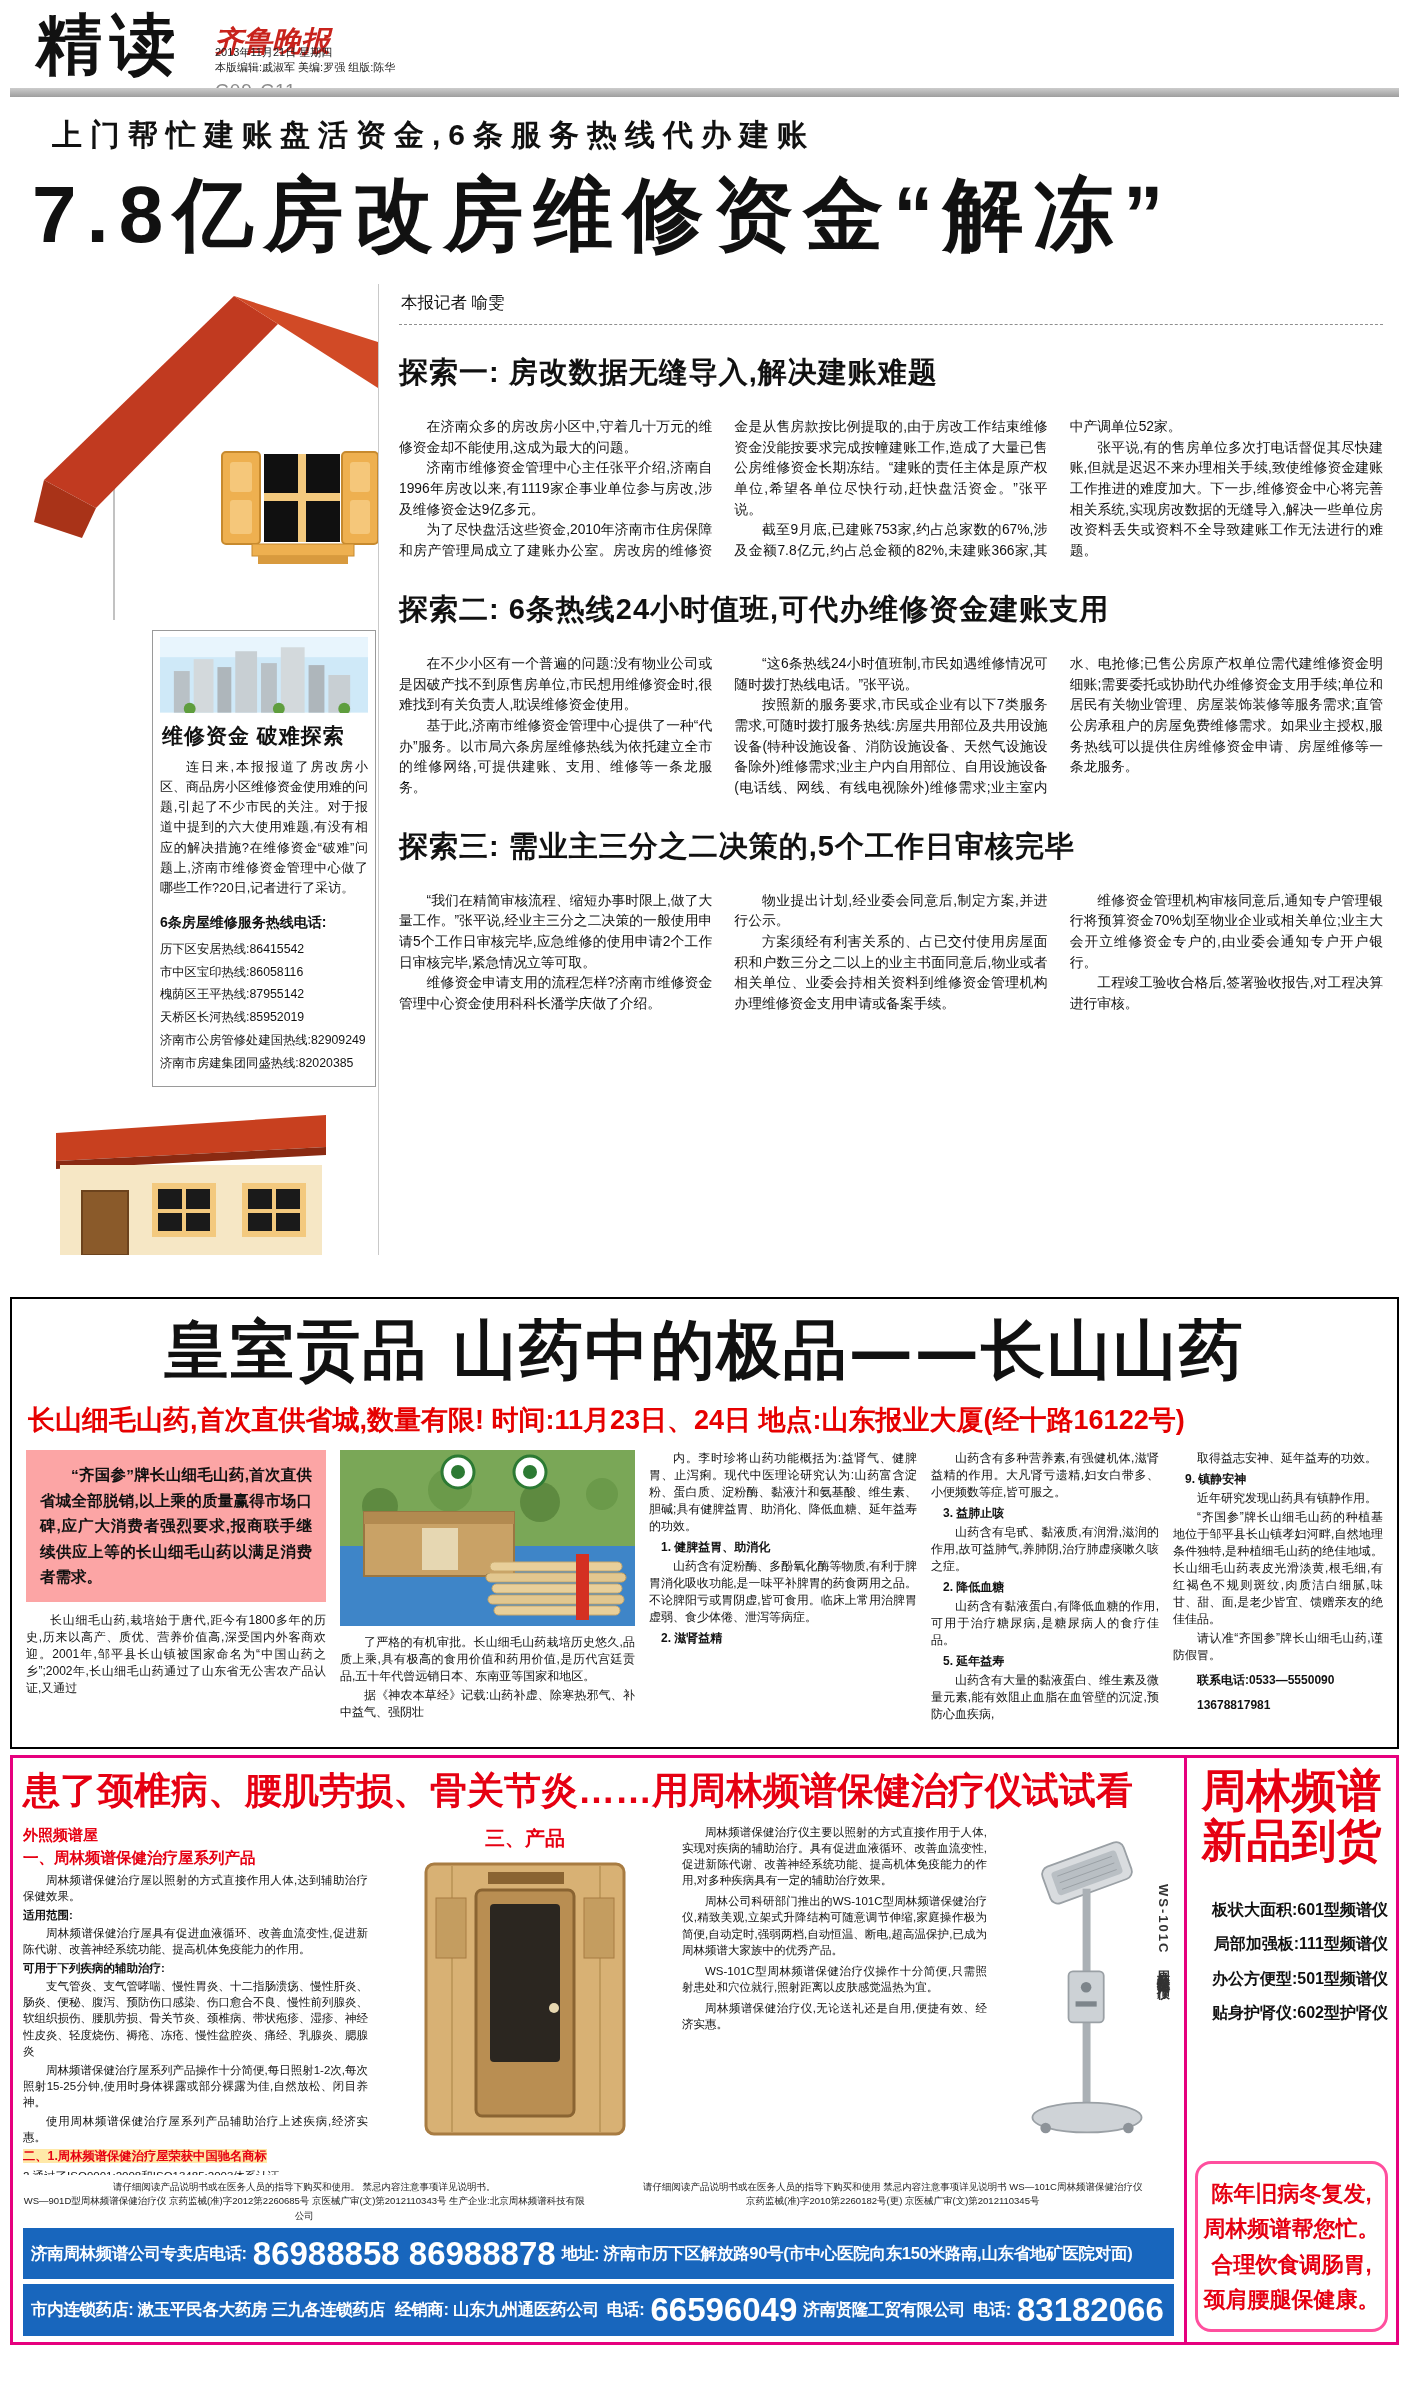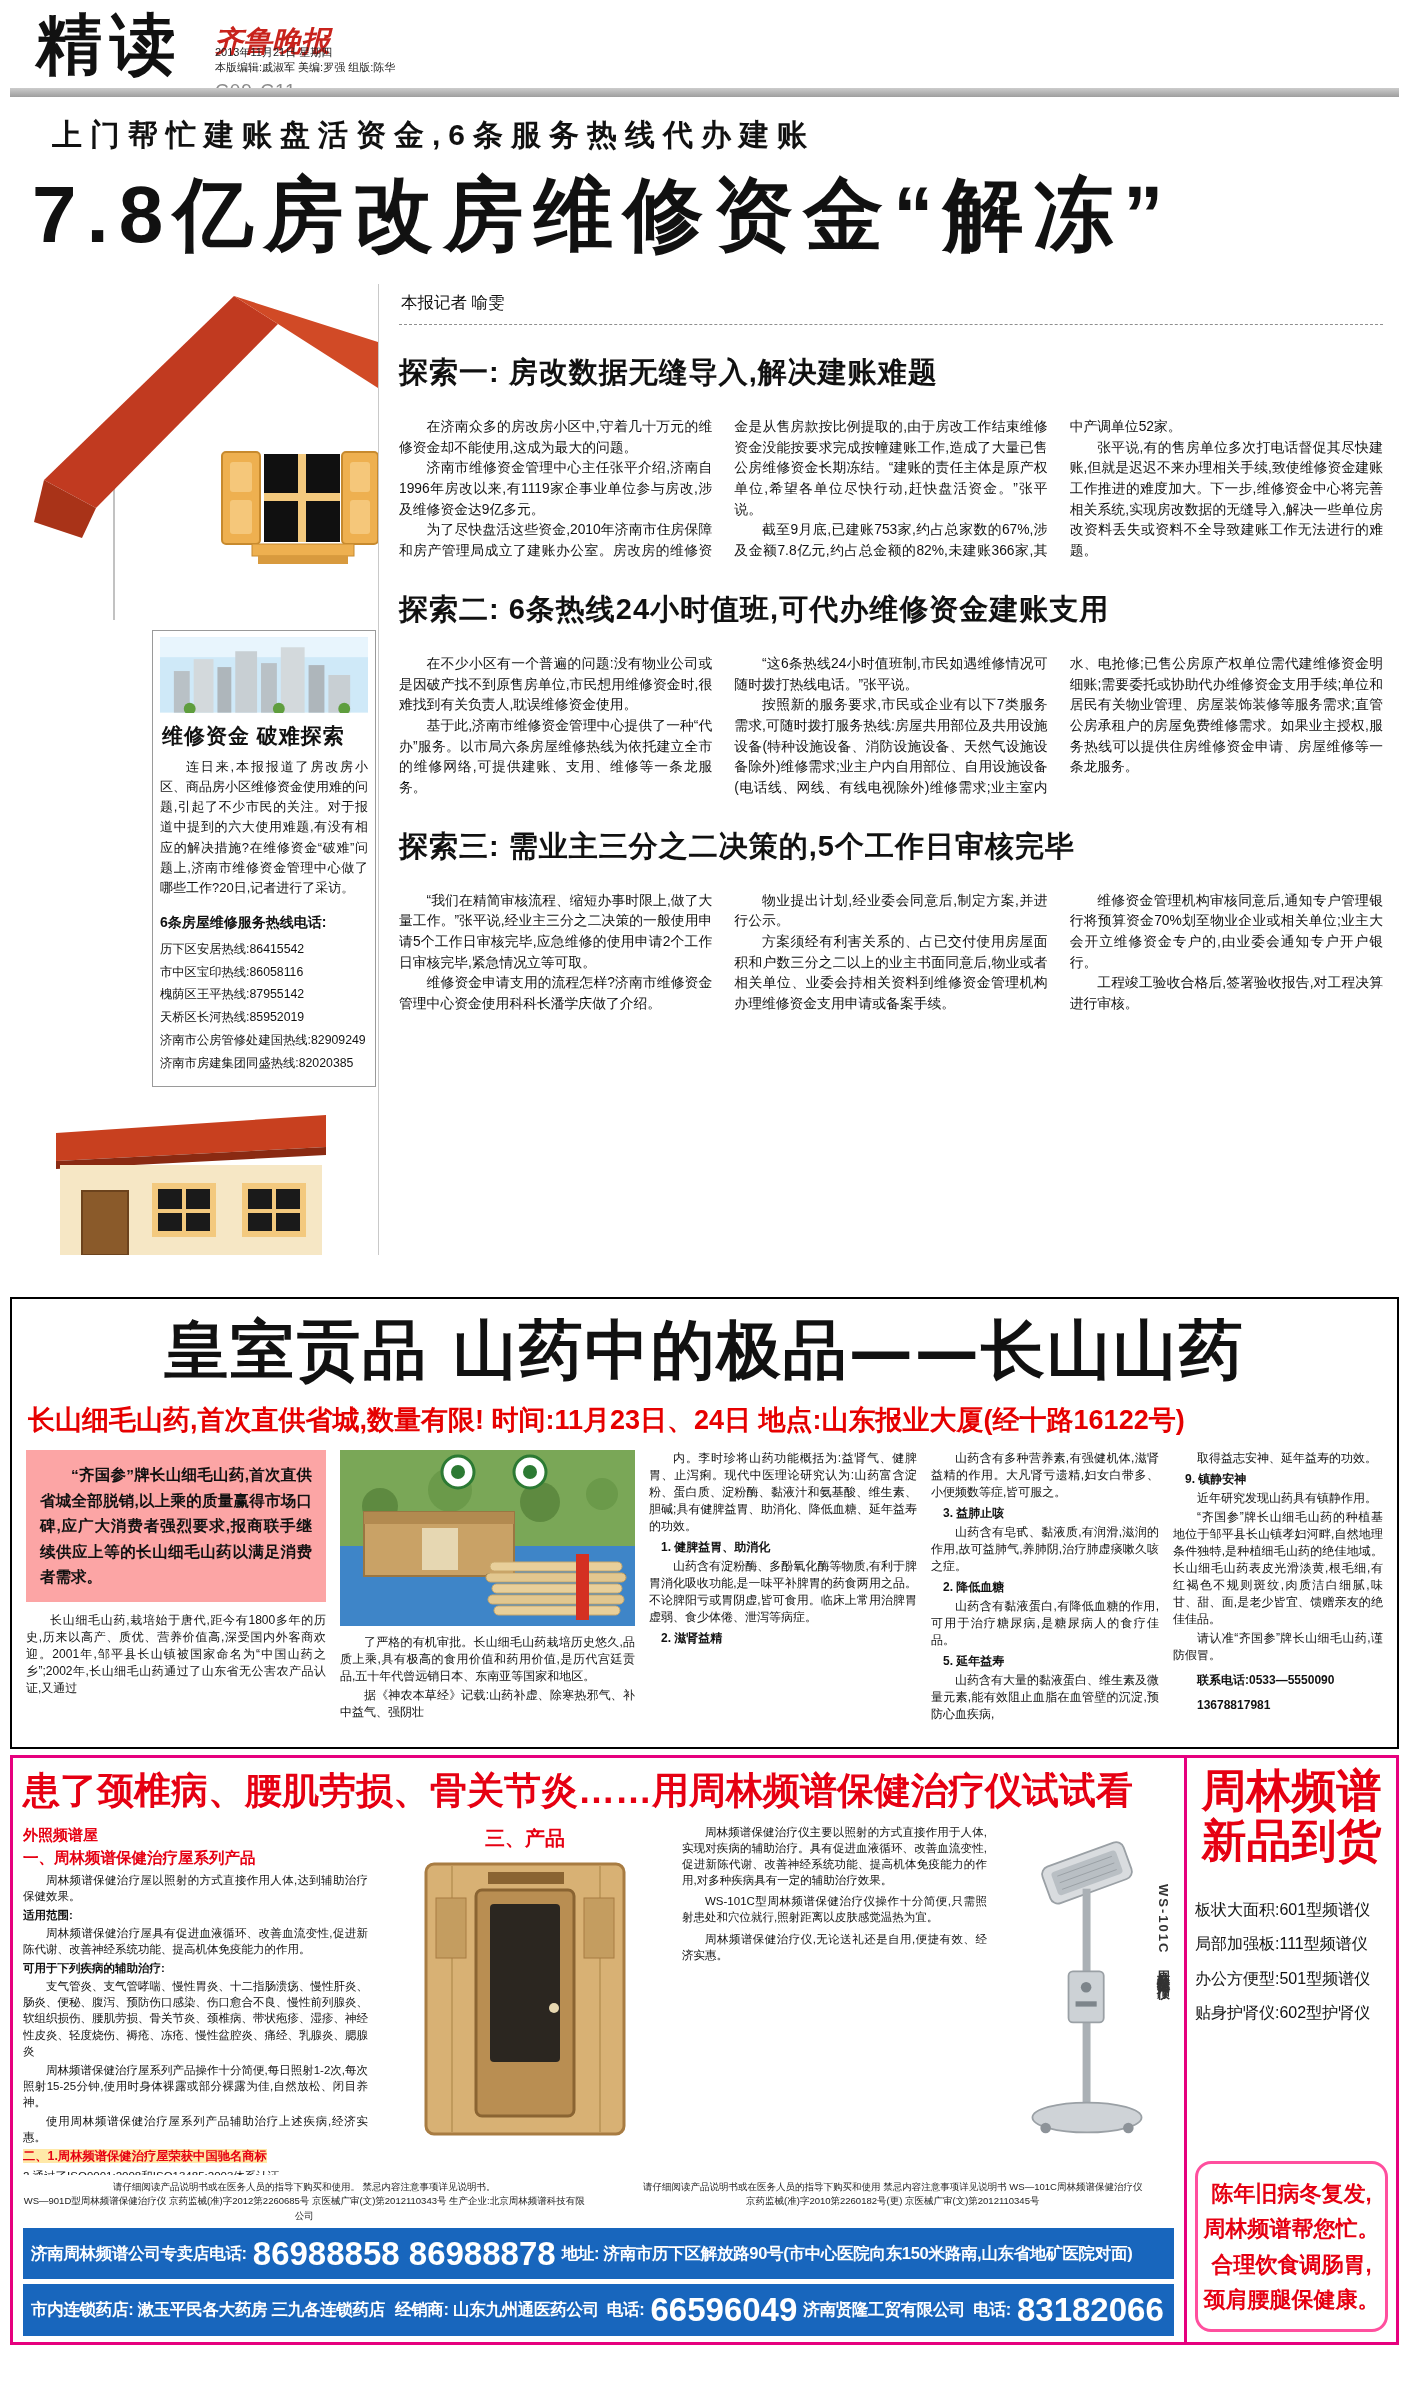--- a/index.html
+++ b/index.html
@@ -73,21 +73,21 @@
   .dev-label{position:absolute;right:2px;top:60px;writing-mode:vertical-rl;font-size:13px;font-weight:800;color:#333;letter-spacing:2px;}
   .zl-fine{display:flex;gap:26px;font-size:9.5px;color:#222;text-align:center;line-height:1.5;margin:5px 0 5px 0;}
   .zl-fine>div{flex:1;}
   .zl-blue{background:#1866bd;color:#fff;height:54px;display:flex;align-items:center;padding:0 8px;white-space:nowrap;overflow:hidden;margin-bottom:5px;}
   .zl-blue:last-child{margin-bottom:0;}
   .zl-blue .med{font-size:16.5px;font-weight:800;letter-spacing:-0.3px;}
   .zl-blue .big{font-size:33px;font-weight:900;margin:0 6px;letter-spacing:0;}
   .zl-right{border-left:3px solid #e6007e;padding:8px 8px 10px 8px;display:flex;flex-direction:column;overflow:hidden;}
   .panel-title{color:#e60012;font-weight:900;font-size:45px;line-height:1.12;text-align:center;white-space:nowrap;}
   .panel-products{margin-top:26px;}
-  .panel-item{font-size:16px;font-weight:400;line-height:2.15;white-space:nowrap;}
+  .panel-item{font-size:16px;font-weight:700;line-height:2.15;white-space:nowrap;text-align:right;}
   .slogan-box{margin-top:auto;border:3px solid #ff4f9e;border-radius:16px;padding:12px 4px;text-align:center;}
   .slogan-line{color:#e60012;font-weight:900;font-size:22px;line-height:1.6;white-space:nowrap;}
 </style>
 </head>
 <body>
 
 <div class="page">
 
   <header class="hdr">
     <div class="jingdu">精读</div>
@@ -302,20 +302,21 @@
             <rect x="54" y="32" width="98" height="226" rx="6" fill="#b98e52" stroke="#8a6432" stroke-width="3"></rect>
             <rect x="68" y="46" width="70" height="158" rx="4" fill="#2b2620"></rect>
             <circle cx="132" cy="150" r="5" fill="#e8d8b0"></circle>
             <rect x="14" y="40" width="30" height="60" fill="#c49d60" stroke="#a87c42"></rect>
             <rect x="162" y="40" width="30" height="60" fill="#c49d60" stroke="#a87c42"></rect>
           </svg>
         </div>
 
         <div class="zl-colC">
           <p>周林频谱保健治疗仪主要以照射的方式直接作用于人体,实现对疾病的辅助治疗。具有促进血液循环、改善血流变性,促进新陈代谢、改善神经系统功能、提高机体免疫能力的作用,对多种疾病具有一定的辅助治疗效果。</p>
+          <p>周林公司科研部门推出的WS-101C型周林频谱保健治疗仪,精致美观,立架式升降结构可随意调节伸缩,家庭操作极为简便,自动定时,强弱两档,自动恒温、断电,超高温保护,已成为周林频谱大家族中的优秀产品。</p>
           <p>WS-101C型周林频谱保健治疗仪操作十分简便,只需照射患处和穴位就行,照射距离以皮肤感觉温热为宜。</p>
           <p>周林频谱保健治疗仪,无论送礼还是自用,便捷有效、经济实惠。</p>
         </div>
 
         <div class="zl-colD">
           <svg class="device" viewBox="0 0 150 340">
             <g transform="rotate(-20 75 38)">
               <rect x="26" y="16" width="98" height="44" rx="9" fill="#d9dcdf" stroke="#9aa0a5" stroke-width="2"></rect>
               <rect x="36" y="24" width="78" height="28" rx="4" fill="#b9bfc4"></rect>
               <line x1="42" y1="30" x2="108" y2="30" stroke="#9aa0a5"></line>

